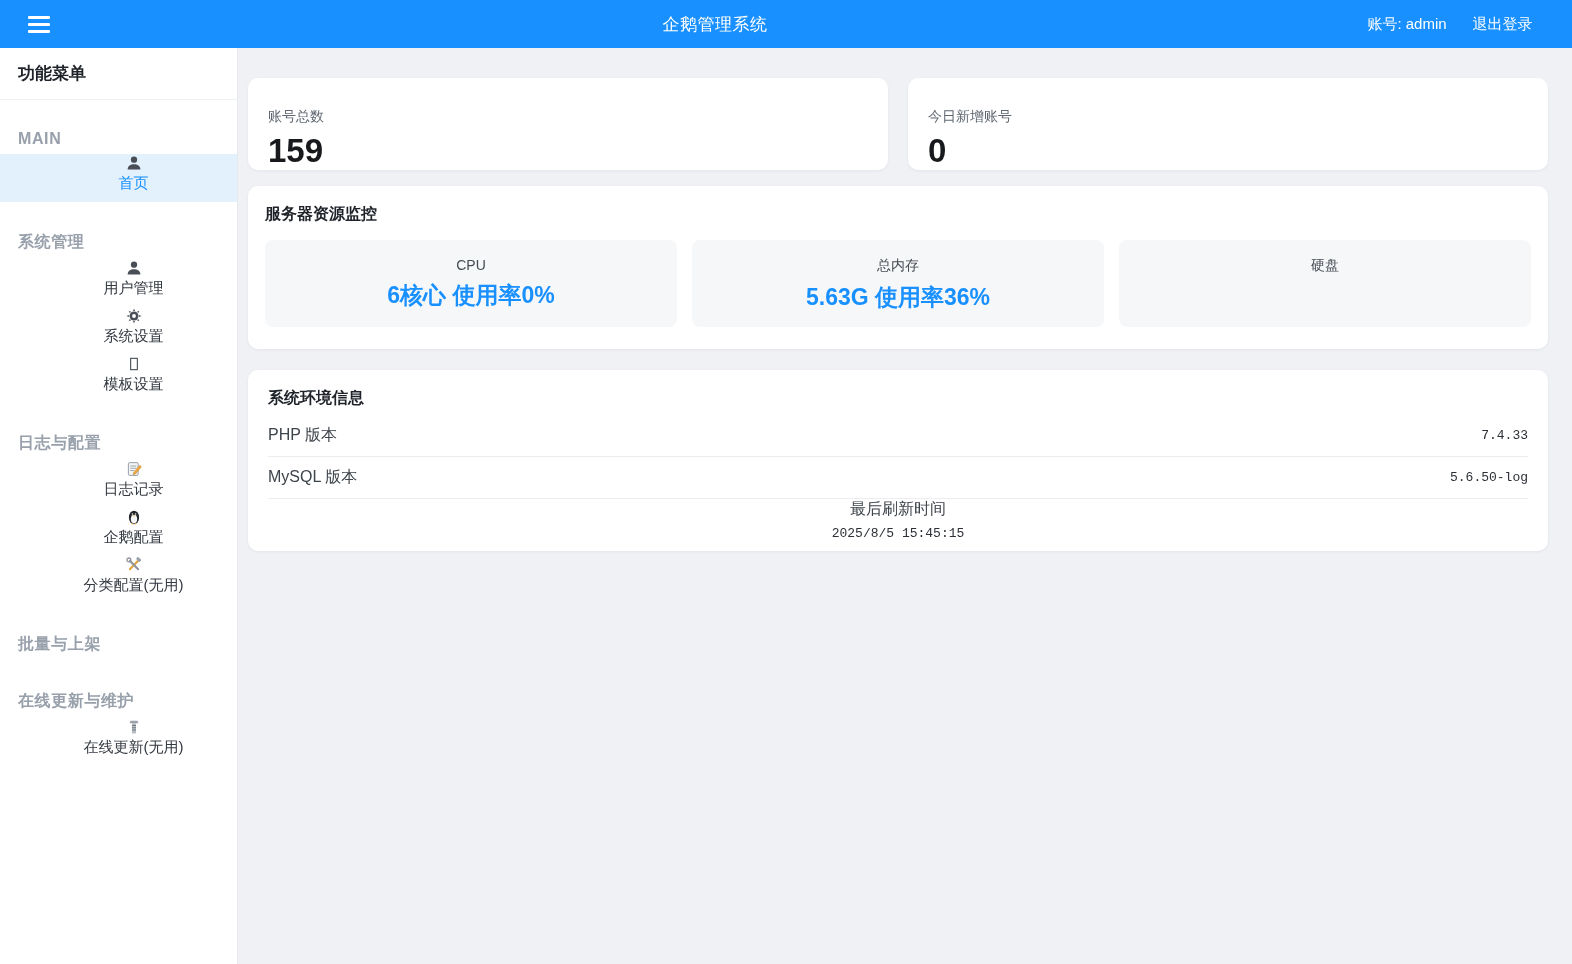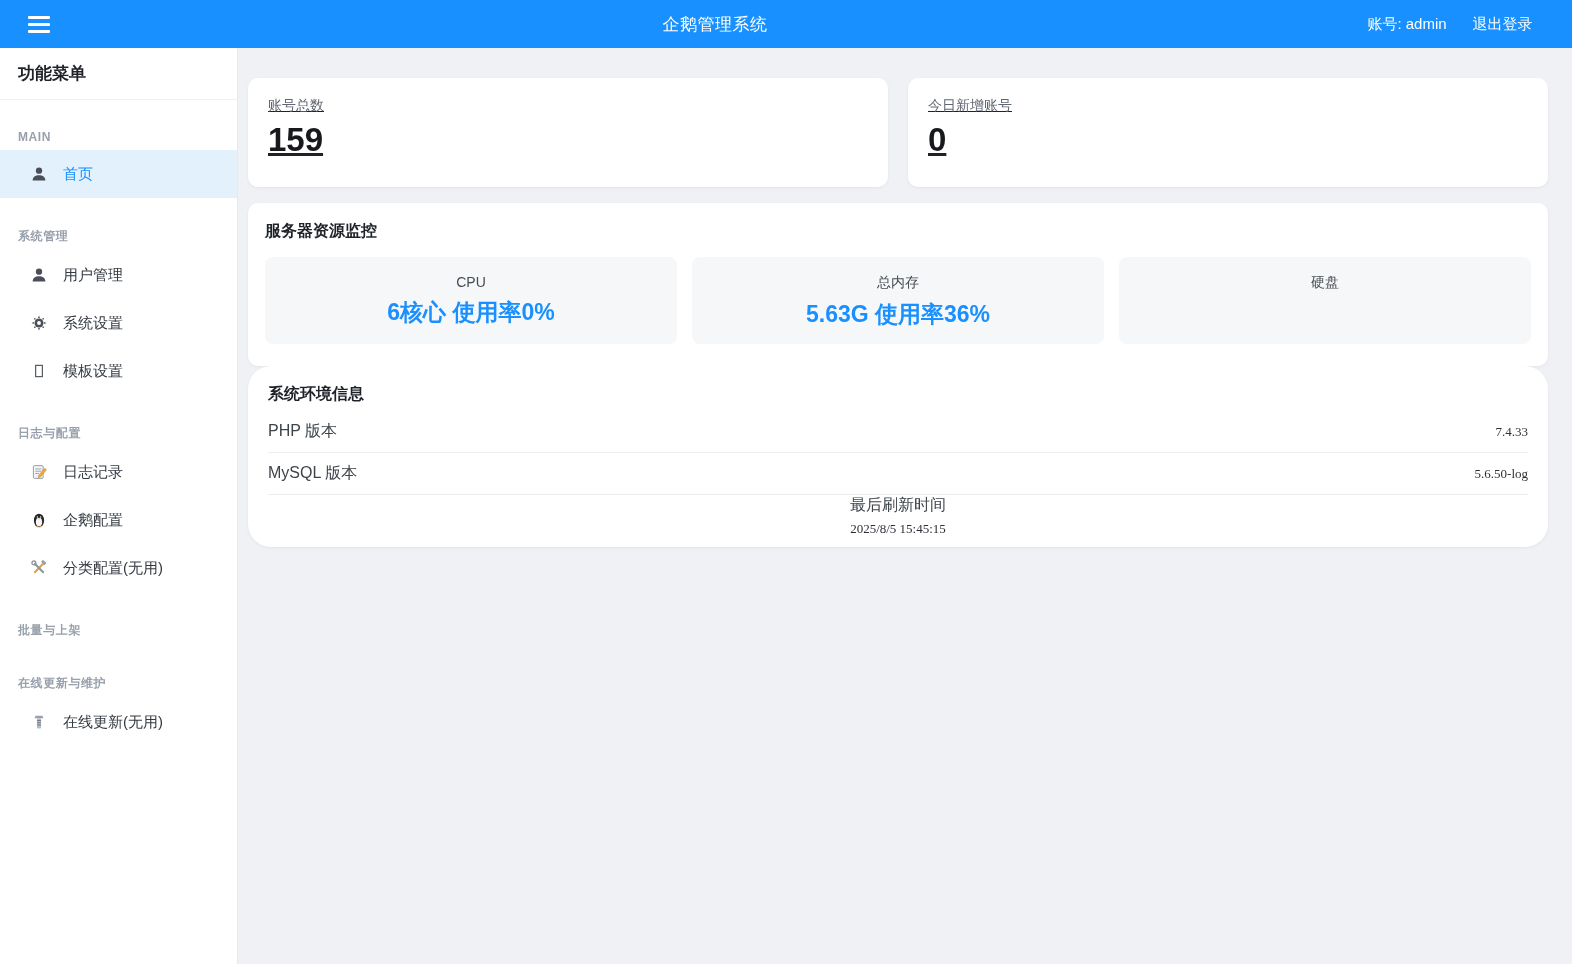--- a/index.html
+++ b/index.html
@@ -47,62 +47,62 @@
     flex-shrink:0; overflow:hidden;
   }
   .sidebar-title {
     height:52px; display:flex; align-items:center;
     padding:0 18px; font-size:17px; font-weight:700; color:#1f2329;
     border-bottom:1px solid #eef0f3;
   }
   .section-label {
     margin-top:24px;
     padding:6px 18px;
-    font-size:12px; font-weight:700; color:#98a0ab;
+    font-size:16px; font-weight:700; color:#98a0ab;
     letter-spacing:0.6px;
   }
   .menu-item {
     height:48px; display:flex; align-items:center;
-    padding-left:30px; gap:15px;
-    font-size:15px; color:#343a41; cursor:pointer;
+    padding-left:30px; gap:2px;
+    font-size:15px; color:#343a41; cursor:pointer;flex-direction:column;
   }
   .menu-item .mi-icon { width:18px; height:18px; display:inline-flex; }
   .menu-item.active { background:#e2f1fc; color:#1890ff; }
 
   
   .main { flex:1; padding:30px 24px 0 10px; overflow:hidden; }
 
   .card {
     background:#fff; border-radius:10px;
     box-shadow:0 1px 3px rgba(25,40,70,0.06);
   }
   .stat-row { display:flex; gap:20px; }
-  .stat-card { flex:1; height:109px; padding:19px 20px;text-decoration:underline; }
+  .stat-card { flex:1; height:92px; padding:30px 20px; }
   .stat-label { font-size:14px; color:#606770; }
   .stat-value { font-size:33px; font-weight:700; color:#17191c; margin-top:6px; }
 
   .server-card { margin-top:16px; padding:18px 17px 22px; }
   .card-title { font-size:16px; font-weight:700; color:#1f2329; }
   .metric-row { display:flex; gap:15px; margin-top:15px; }
   .metric {
     flex:1; background:#f6f7f9; border-radius:8px;
     text-align:center; padding:17px 0 21px; height:87px;
   }
   .metric-label { font-size:14px; color:#454b52; }
   .metric-value { font-size:23px; font-weight:700; color:#1890ff; margin-top:7px; }
 
-  .env-card { padding:18px 20px 10px;border-radius:23px; }
+  .env-card { margin-top:21px; padding:18px 20px 10px; }
   .env-rows { margin-top:6px; }
   .env-row {
     display:flex; justify-content:space-between; align-items:center;
     height:42px; border-bottom:1px solid #ededf0;
   }
   .env-row:last-child { border-bottom:none;flex-direction:column; }
   .env-label { font-size:16px; color:#3e444b; }
-  .env-value { font-family:Liberation Serif, serif; font-size:13px; color:#2c3036; }
+  .env-value { font-family:Liberation Mono, monospace; font-size:13px; color:#2c3036; }
 </style>
 </head>
 <body>
 
 <div class="header">
   <div class="hamburger">
     <span></span>
       <span></span>
       <span></span>
   </div>

